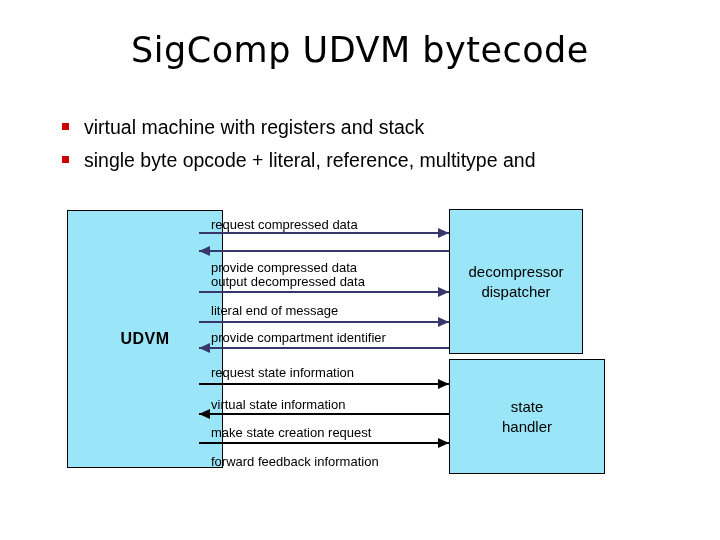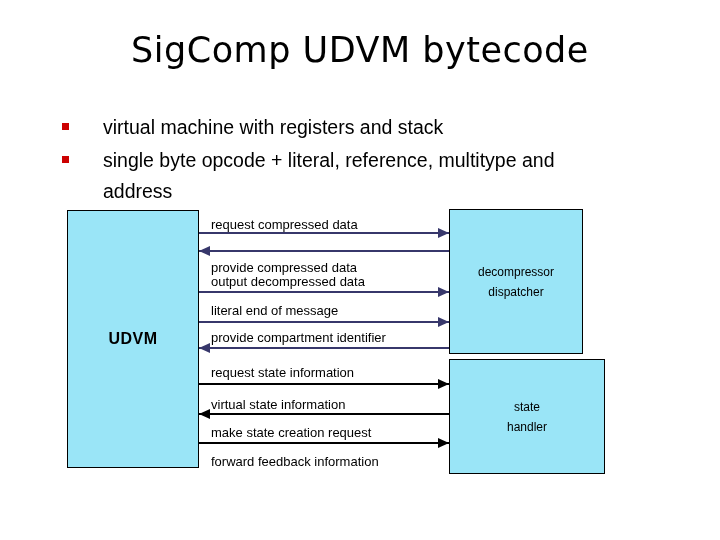--- a/index.html
+++ b/index.html
@@ -22,33 +22,33 @@
     font-family:"DejaVu Sans",sans-serif;font-size:35px;font-weight:500;
     letter-spacing:0.5px;white-space:nowrap;
   }
   .bullet-item{position:absolute;left:62px;display:flex;}
   .bullet-item.b0{top:112px;}
   .bullet-item.b1{top:145px;}
   .bullet-marker{
     width:7px;height:7px;background:var(--bullet);
     margin-top:11px;margin-right:15px;flex:none;
   }
-  .bullet-text{font-size:19.5px;line-height:31px;margin-left:19px;}
+  .bullet-text{font-size:19.5px;line-height:31px;}
   
   .box{
     position:absolute;background:var(--box-fill);
     border:1.5px solid var(--box-border);box-sizing:border-box;
     display:flex;flex-direction:column;align-items:center;justify-content:center;
     text-align:center;
   }
-  .box.udvm{left:67px;top:210px;width:132px;height:258px;}
+  .box.udvm{left:67px;top:210px;width:156px;height:258px;}
   .box.dispatcher{left:449px;top:209px;width:134px;height:145px;}
   .box.state{left:449px;top:359px;width:156px;height:115px;}
   .udvm-label{font-weight:bold;font-size:16px;letter-spacing:0.5px;}
-  .box-label-line{font-size:12px;line-height:20px;}
+  .box-label-line{font-size:15px;line-height:20px;}
   
   .msg-label{
     position:absolute;left:211px;font-size:13px;line-height:15px;
     white-space:nowrap;
   }
   .msg-line{position:absolute;left:199px;width:250px;height:2px;}
   .msg-line.top{background:var(--top-arrow);}
   .msg-line.bottom{background:var(--bottom-arrow);}
   .arrowhead{
     position:absolute;width:0;height:0;
@@ -71,21 +71,20 @@
   <div class="bullet-item b0">
     <span class="bullet-marker"></span>
     <div class="bullet-text">
         <div>virtual machine with registers and stack</div>
       </div>
   </div>
   <div class="bullet-item b1">
     <span class="bullet-marker"></span>
     <div class="bullet-text">
         <div>single byte opcode + literal, reference, multitype and</div>
-        <div>address</div>
       </div>
   </div>
 
   <div class="diagram">
     <div class="box udvm">
       <span class="udvm-label">UDVM</span>
     </div>
     <div class="box dispatcher">
       <div class="box-label-line">decompressor</div>
       <div class="box-label-line">dispatcher</div>

